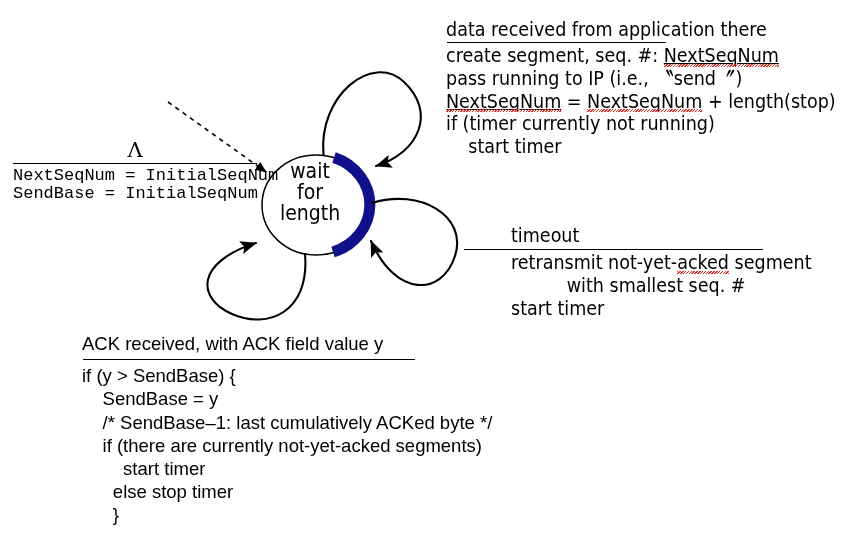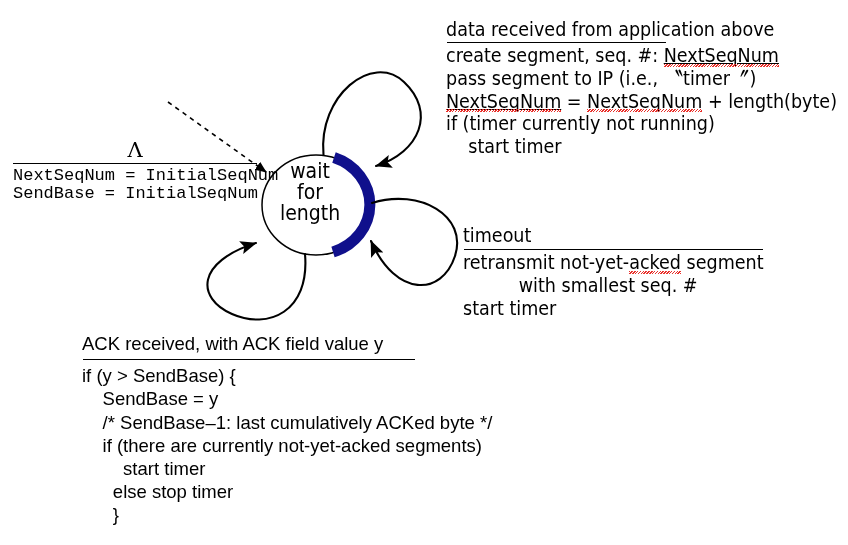--- a/index.html
+++ b/index.html
@@ -50,21 +50,21 @@
   .blk-data .ln { padding: 1.6px 0; }
   .blk-data .rule { width: 219px; margin: 1px 0 2px 1px; }
 
   
   .blk-timeout {
     left: 463px;
     top: 224px;
     font-family: "DejaVu Sans Condensed", "DejaVu Sans", sans-serif;
     font-size: 19.5px;
   }
-  .blk-timeout .ln { padding: 1.6px 0; }
+  .blk-timeout .ln { padding: 1.6px 0; margin-left: 48px; }
   .blk-timeout .rule { width: 299px; margin: 2px 0 2px 1px; }
 
   
   .blk-init {
     left: 13px;
     top: 140px;
     font-family: "Liberation Sans", sans-serif;
     font-size: 17px;
   }
   .blk-init .lam {
@@ -147,25 +147,25 @@
   </div>
 
   <div class="block blk-init">
     <div class="lam">Λ</div>
     <div class="rule"></div>
     <div class="ln">NextSeqNum = InitialSeqNum</div>
     <div class="ln">SendBase = InitialSeqNum</div>
   </div>
 
   <div class="block blk-data">
-    <div class="ln">data received from application above</div>
+    <div class="ln">data received from application there</div>
     <div class="rule"></div>
     <div class="ln"><span>create segment, seq. #: </span><span class="sq ul">NextSeqNum</span></div>
-    <div class="ln">pass segment to IP (i.e., 〝timer〞)</div>
-    <div class="ln"><span class="sq ul">NextSeqNum</span><span> = </span><span class="sq">NextSeqNum</span><span> + length(byte)</span></div>
+    <div class="ln">pass running to IP (i.e., 〝send〞)</div>
+    <div class="ln"><span class="sq ul">NextSeqNum</span><span> = </span><span class="sq">NextSeqNum</span><span> + length(stop)</span></div>
     <div class="ln">if (timer currently not running)</div>
     <div class="ln">    start timer</div>
   </div>
 
   <div class="block blk-timeout">
     <div class="ln">timeout</div>
     <div class="rule"></div>
     <div class="ln"><span>retransmit not-yet-</span><span class="sq">acked</span><span> segment</span></div>
     <div class="ln">          with smallest seq. #</div>
     <div class="ln">start timer</div>

